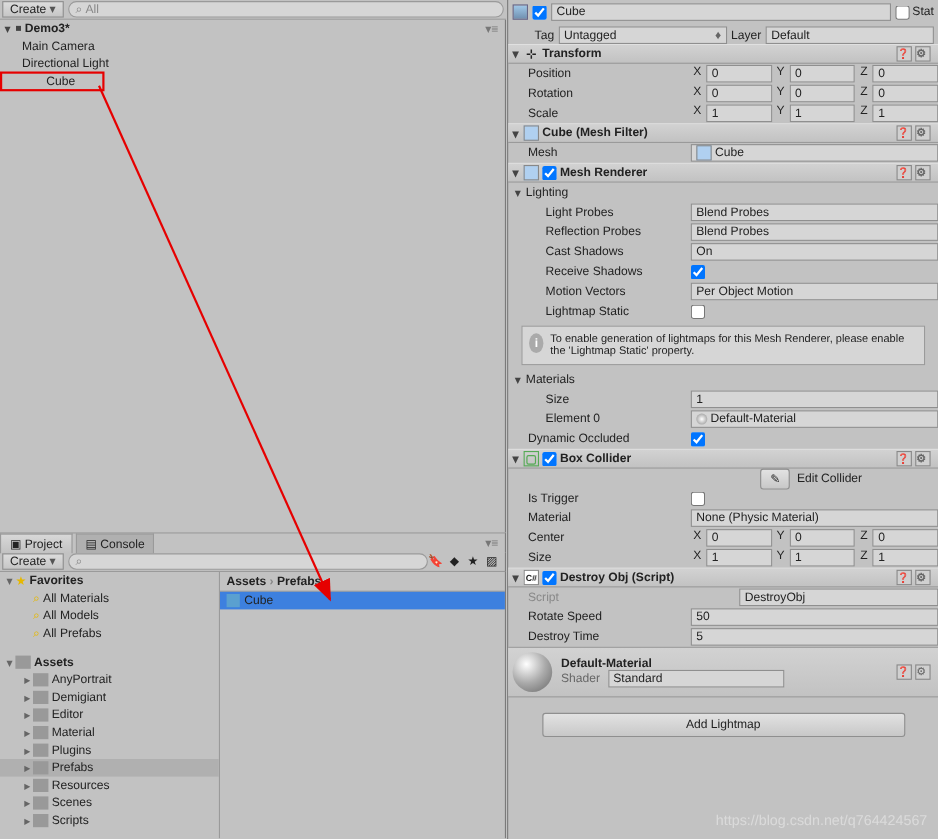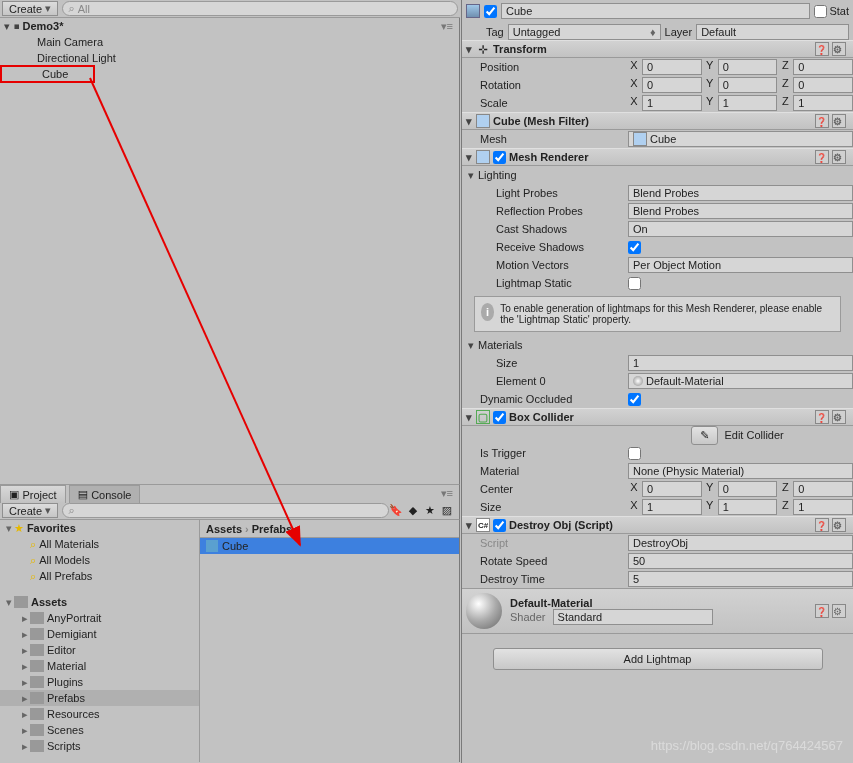--- a/index.html
+++ b/index.html
@@ -5,21 +5,21 @@
 * { margin:0; padding:0; box-sizing:border-box; font-family:Arial,sans-serif; font-size:11px; color:#222; }
 body { background:#c2c2c2; width:853px; height:763px; overflow:hidden; position:relative; }
 .toolbar { background:#c2c2c2; height:18px; display:flex; align-items:center; border-bottom:1px solid #9a9a9a; padding:0 2px; }
 .dd-btn { background:linear-gradient(#dcdcdc,#c6c6c6); border:1px solid #8f8f8f; padding:1px 6px; height:15px; display:flex; align-items:center; cursor:pointer; }
 .search { flex:1; background:#d6d6d6; border:1px solid #9a9a9a; border-radius:8px; height:15px; margin-left:4px; display:flex; align-items:center; padding:0 6px; }
 .search::before { content:"⌕"; color:#888; margin-right:3px; }
 .tab { background:linear-gradient(#d8d8d8,#c2c2c2); border:1px solid #9a9a9a; border-bottom:none; padding:2px 8px; display:inline-flex; align-items:center; height:18px; }
 .tab.off { background:#b0b0b0; color:#555; }
 .hier { background:#c2c2c2; }
 .hier-row { height:16px; display:flex; align-items:center; padding-left:8px; }
-.hier-row.indent { padding-left:37px; }
+.hier-row.indent { padding-left:20px; }
 .foldout { color:#444; width:10px; display:inline-block; }
 .hl-red { border:2px solid #e60000; }
 .comp-hdr { background:linear-gradient(#d2d2d2,#c2c2c2); border-top:1px solid #e0e0e0; border-bottom:1px solid #9a9a9a; height:18px; display:flex; align-items:center; padding:0 4px; font-weight:bold; }
 .row { display:flex; align-items:center; height:18px; padding-left:18px; }
 .lbl { width:148px; }
 .lbl.pad { padding-left:16px; }
 .field { background:#d6d6d6; border:1px solid #8f8f8f; height:16px; padding:0 4px; display:flex; align-items:center; flex:1; }
 .xyz { display:flex; gap:2px; flex:1; }
 .xyz span.ax { width:12px; text-align:center; }
 .xyz .field { min-width:40px; flex:1; }
@@ -422,21 +422,21 @@
   <div class="comp-hdr">
       <span class="foldout">▾</span>
       <span class="ico" style="background:#fff;border:1px solid #888;font-size:8px;">C#</span>
       <input type="checkbox" checked="" style="">
       <span style="margin-left:3px;">Destroy Obj (Script)</span>
       <span style="margin-left:auto;" class="tiny-ico book-ico"></span>
       <span class="tiny-ico gear-ico"></span>
     </div>
   <div class="row">
       <span class="lbl" style="color:#888;">Script</span>
-      <div class="field" style="color:#888;">
+      <div class="field" style="color:#888;margin-left:44px;">
         <span>DestroyObj</span>
       </div>
     </div>
   <div class="row">
       <span class="lbl">Rotate Speed</span>
       <div class="field">
         <span>50</span>
       </div>
     </div>
   <div class="row">

